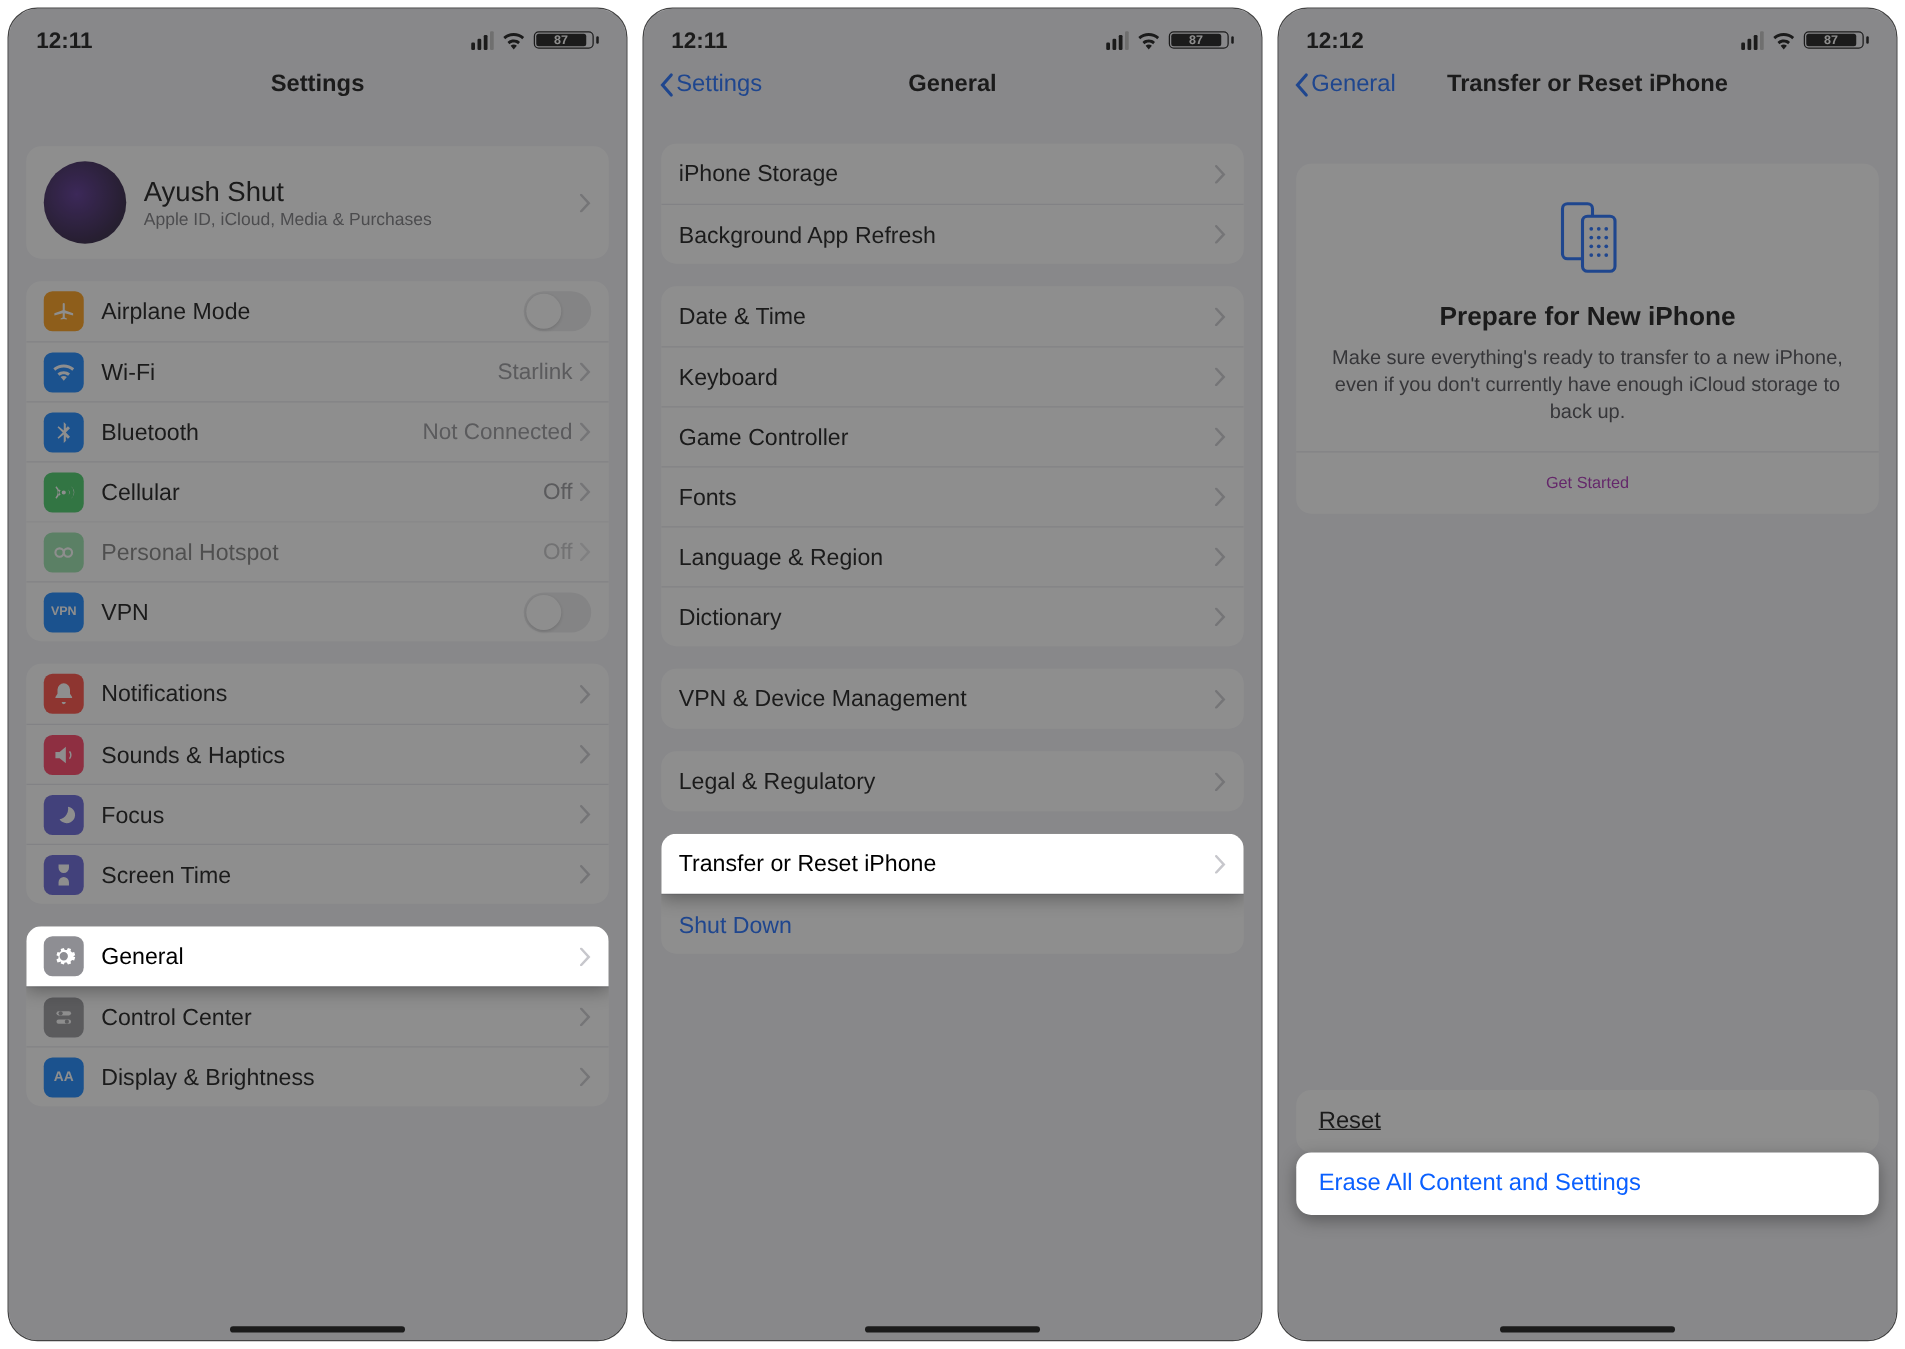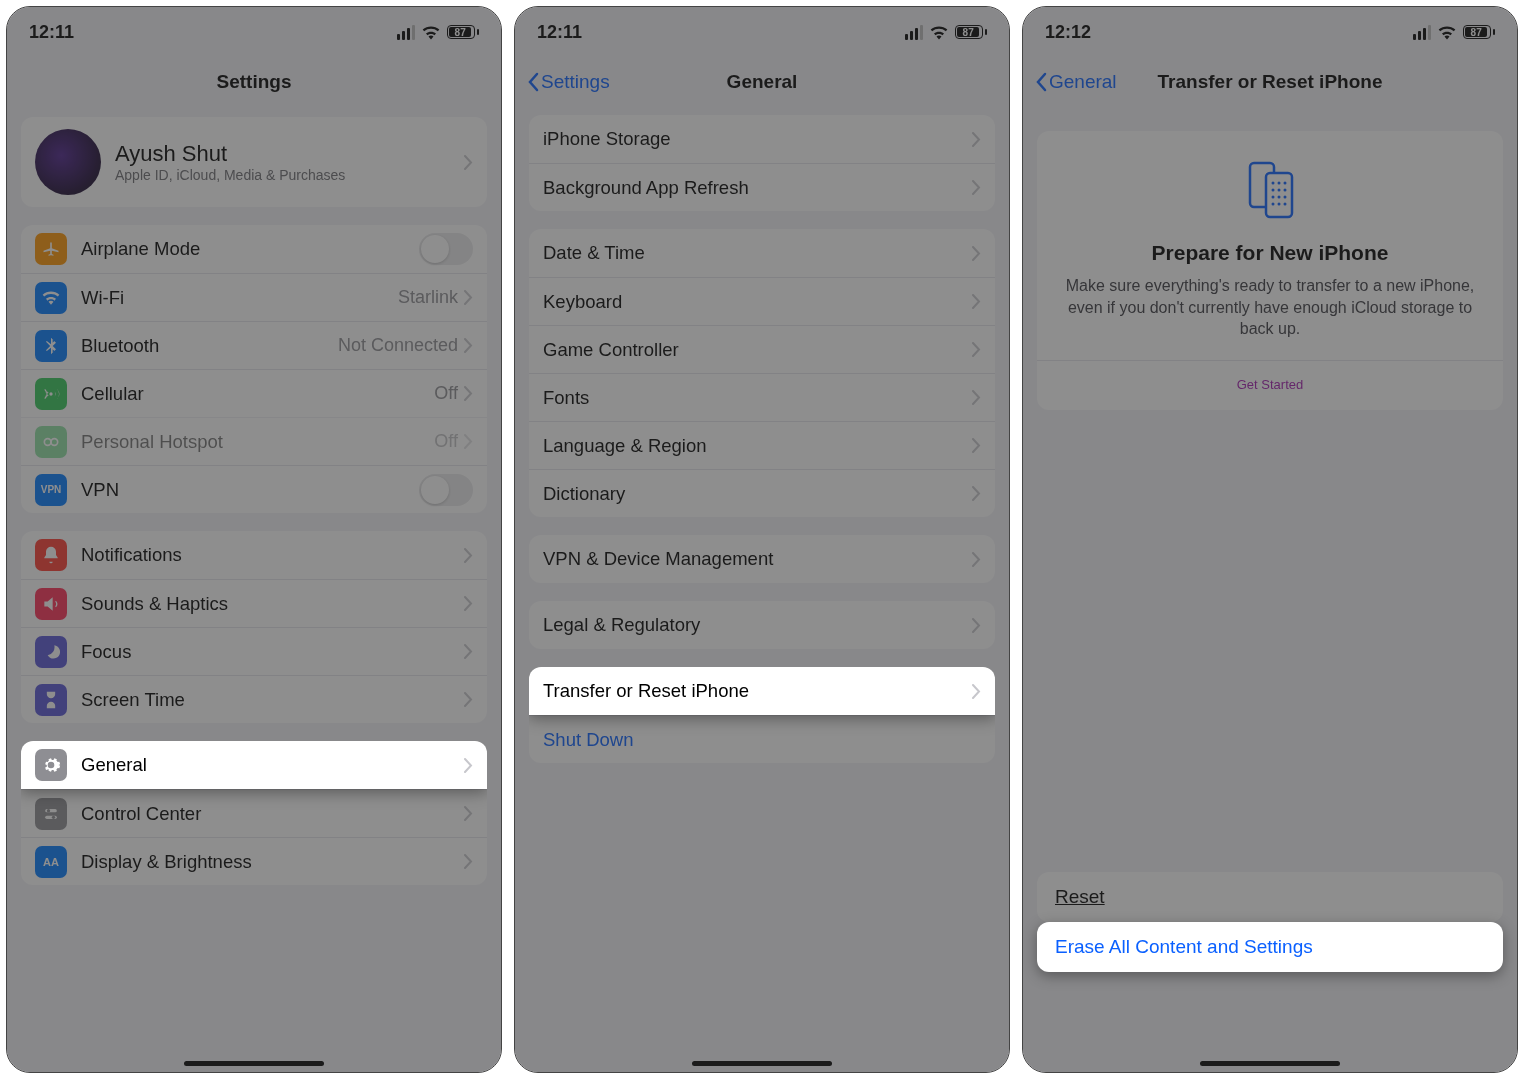--- a/index.html
+++ b/index.html
@@ -43,29 +43,29 @@
   }
   .status .right { display: flex; align-items: center; gap: 6px; }
   .signal { display: inline-flex; align-items: flex-end; gap: 2px; }
   .signal span { width: 3px; background:#000; border-radius:1px; }
   .signal span:nth-child(1){height:6px;}
   .signal span:nth-child(2){height:9px;}
   .signal span:nth-child(3){height:12px;}
   .signal span:nth-child(4){height:15px; background:#bbb;}
   .wifi-svg { width:20px; height:16px; }
   .batt { display:inline-flex; align-items:center; gap:2px; }
-  .batt-body { width:28px; height:14px; border:1.5px solid #000; border-radius:4px; position:relative; }
+  .batt-body { width:48px; height:14px; border:1.5px solid #000; border-radius:4px; position:relative; }
   .batt-fill { position:absolute; left:1px; top:1px; bottom:1px; width:86%; background:#000; border-radius:2px; display:flex; align-items:center; justify-content:center; color:#fff; font-size:10px; font-weight:700;}
   .batt-tip { width:2px; height:6px; background:#000; border-radius:1px; }
 
   
   .navbar {
     height: 50px;
     display: flex;
-    align-items: center;
+    align-items: flex-start;
     justify-content: center;
     position: relative;
     font-size: 19px;
     font-weight: 600;
     color:#000;
   }
   .navbar .back {
     position: absolute;
     left: 12px;
     display: flex;

